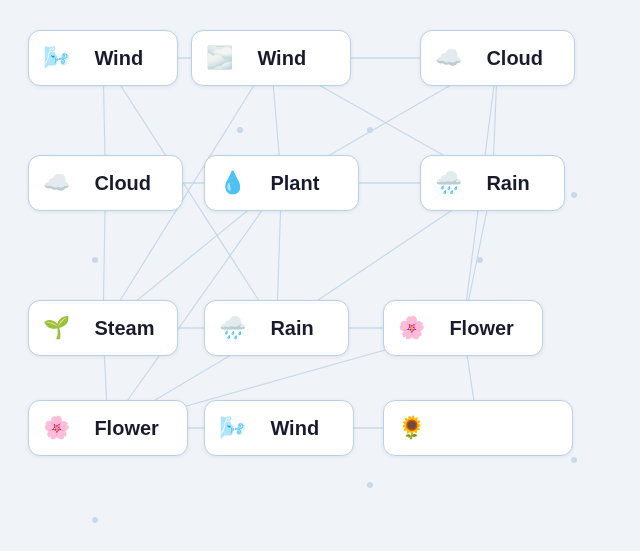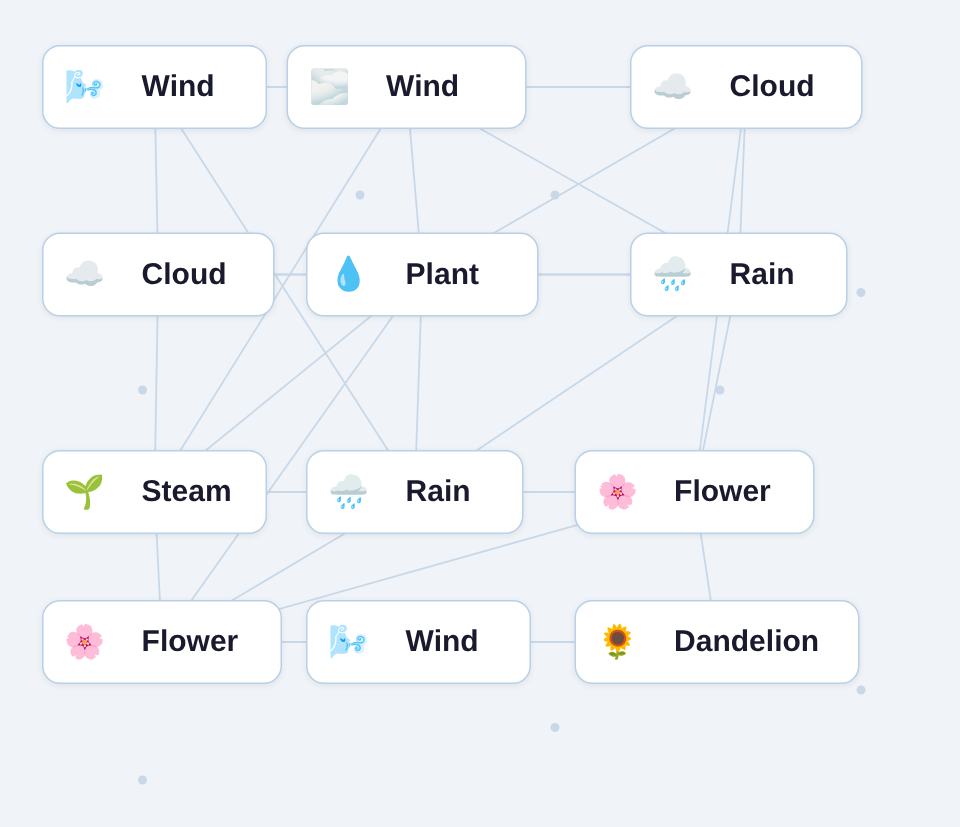--- a/index.html
+++ b/index.html
@@ -151,15 +151,14 @@
     <div class="element-card" style="left: 28px; top: 400px; width: 160px; height: 56px;">
       <span class="element-icon">🌸</span>
       <span class="element-label">Flower</span>
     </div>
     <div class="element-card" style="left: 204px; top: 400px; width: 150px; height: 56px;">
       <span class="element-icon">🌬️</span>
       <span class="element-label">Wind</span>
     </div>
     <div class="element-card" style="left: 383px; top: 400px; width: 190px; height: 56px;">
       <span class="element-icon">🌻</span>
-      <span class="element-label">Dandelion</span>
     </div>
   </div>
 
 </body></html>

